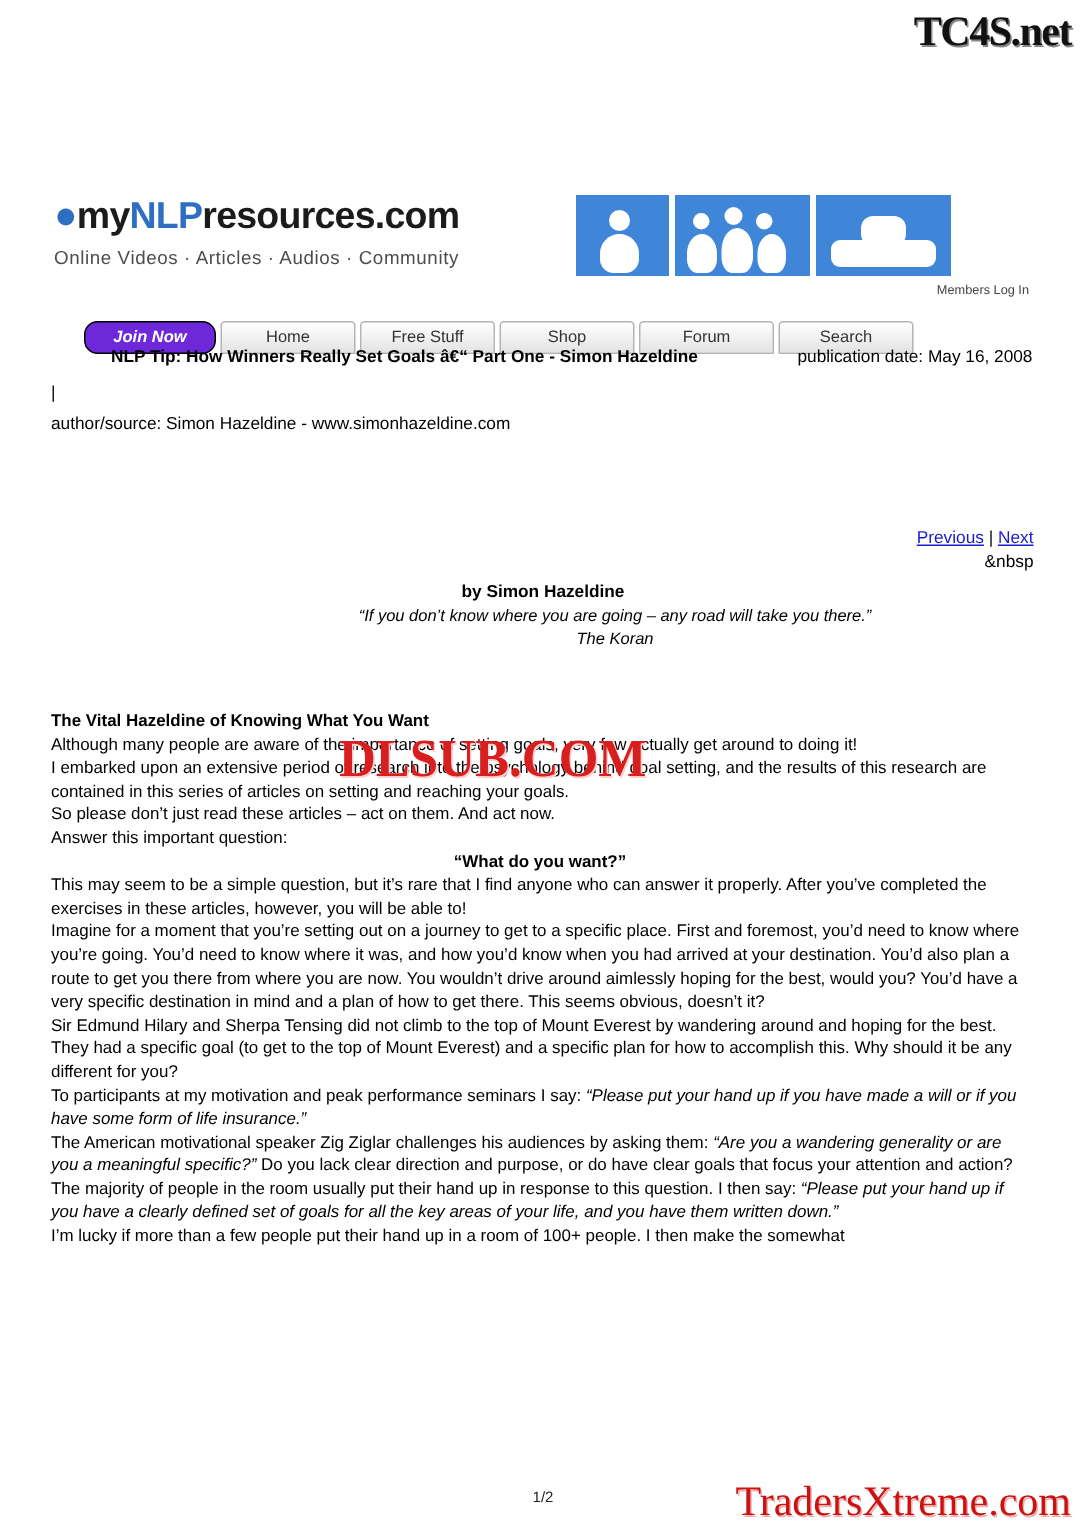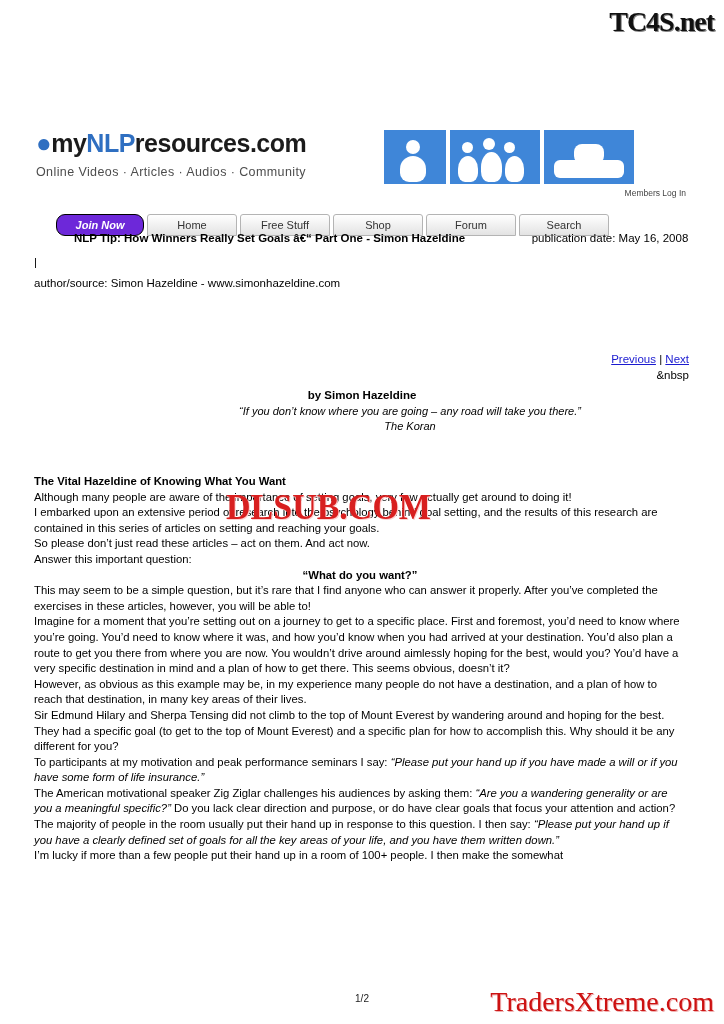--- a/index.html
+++ b/index.html
@@ -338,21 +338,20 @@
 
   <div class="body-col">
     <p class="sec-head">The Vital Hazeldine of Knowing What You Want</p>
     <p>Although many people are aware of the importance of setting goals, very few actually get around to doing it!</p>
     <p>I embarked upon an extensive period of research into the psychology behind goal setting, and the results of this research are contained in this series of articles on setting and reaching your goals.</p>
     <p>So please don’t just read these articles – act on them. And act now.</p>
     <p>Answer this important question:</p>
     <p class="center">“What do you want?”</p>
     <p>This may seem to be a simple question, but it’s rare that I find anyone who can answer it properly. After you’ve completed the exercises in these articles, however, you will be able to!</p>
     <p>Imagine for a moment that you’re setting out on a journey to get to a specific place. First and foremost, you’d need to know where you’re going. You’d need to know where it was, and how you’d know when you had arrived at your destination. You’d also plan a route to get you there from where you are now. You wouldn’t drive around aimlessly hoping for the best, would you? You’d have a very specific destination in mind and a plan of how to get there. This seems obvious, doesn’t it?</p>
-    <p>However, as obvious as this example may be, in my experience many people do not have a destination, and a plan of how to reach that destination, in many key areas of their lives.</p>
     <p>Sir Edmund Hilary and Sherpa Tensing did not climb to the top of Mount Everest by wandering around and hoping for the best. They had a specific goal (to get to the top of Mount Everest) and a specific plan for how to accomplish this. Why should it be any different for you?</p>
     <p><span>To participants at my motivation and peak performance seminars I say: </span><span class="it">“Please put your hand up if you have made a will or if you have some form of life insurance.”</span></p>
     <p><span>The American motivational speaker Zig Ziglar challenges his audiences by asking them: </span><span class="it">“Are you a wandering generality or are you a meaningful specific?”</span><span> Do you lack clear direction and purpose, or do have clear goals that focus your attention and action?</span></p>
     <p><span>The majority of people in the room usually put their hand up in response to this question. I then say: </span><span class="it">“Please put your hand up if you have a clearly defined set of goals for all the key areas of your life, and you have them written down.”</span></p>
     <p>I’m lucky if more than a few people put their hand up in a room of 100+ people. I then make the somewhat</p>
   </div>
 
   <div class="center-watermark">DLSUB.COM</div>
 
   <div class="page-num">1/2</div>

